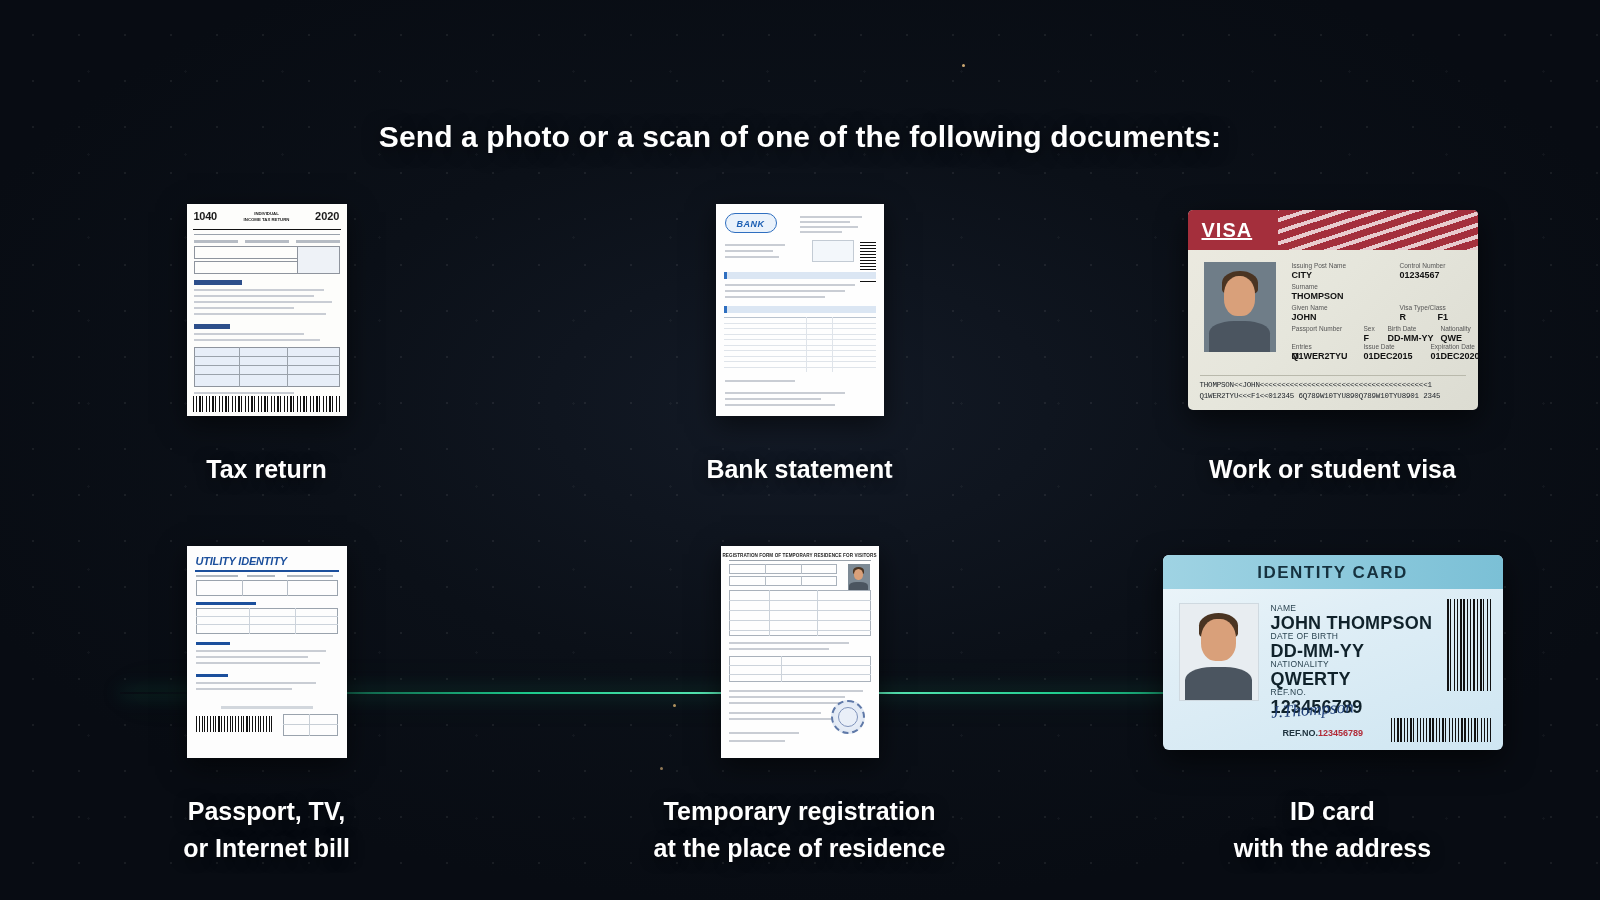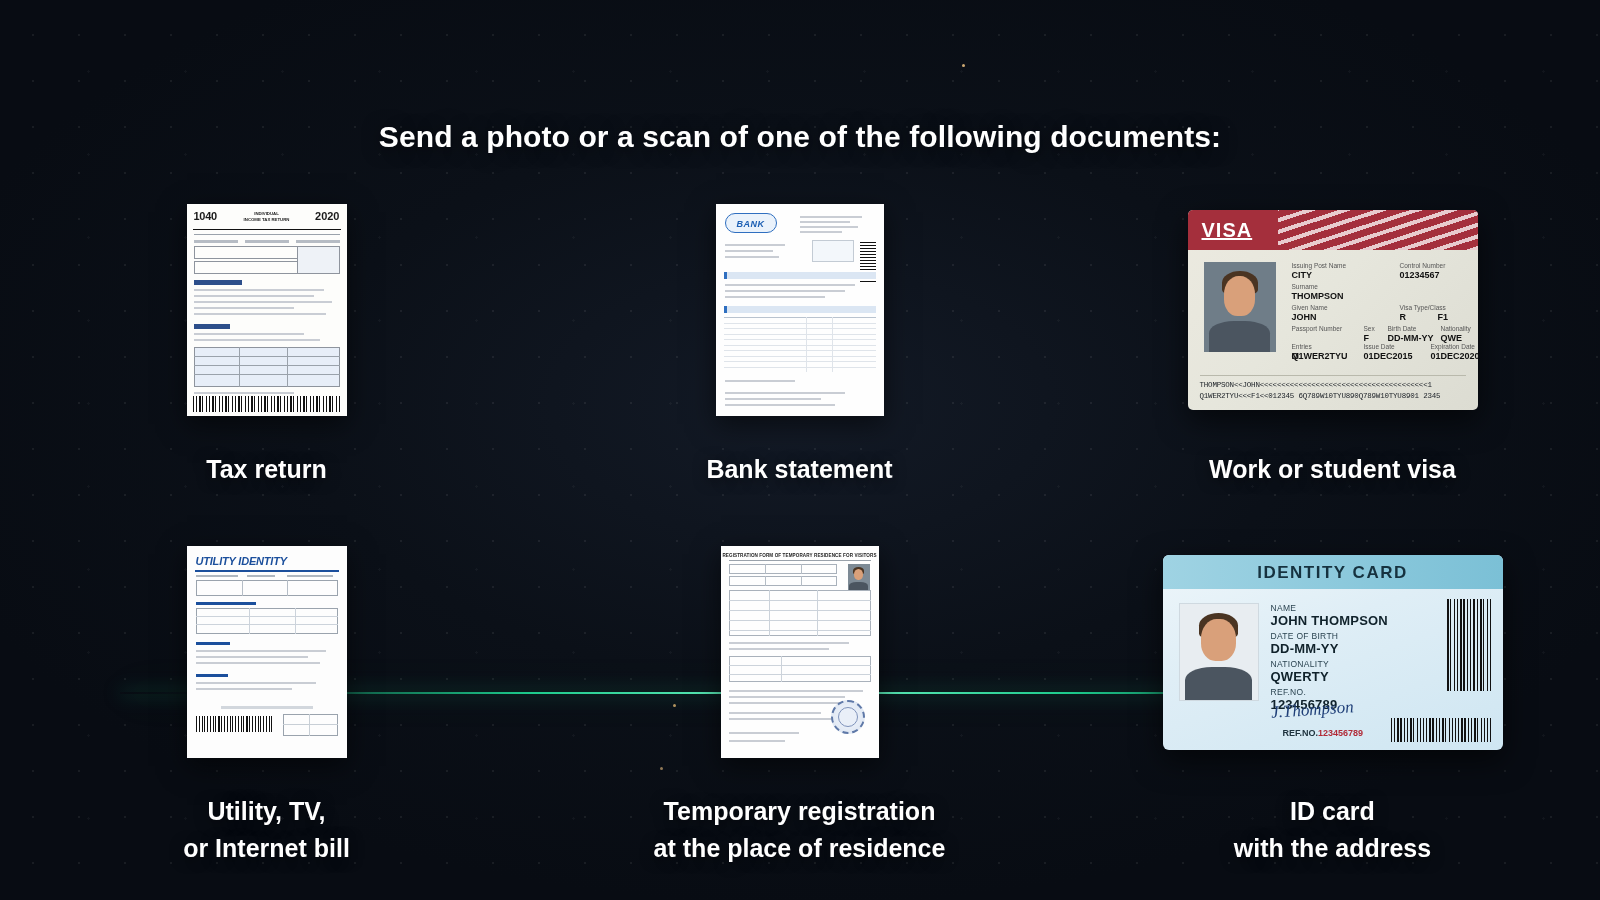--- a/index.html
+++ b/index.html
@@ -159,21 +159,21 @@
   
   .idc { width: 340px; height: 195px; border-radius: 6px; overflow:hidden; position:relative;
      background: linear-gradient(160deg,#eef6fa 0%, #dfeef6 40%, #cfe6f2 100%);
      box-shadow: 0 10px 30px rgba(0,0,0,0.6); }
   .idc .topbar { position:absolute; top:0; left:0; right:0; height:34px;
      background: linear-gradient(90deg,#9fd3e3 0%, #7bc0d6 100%); }
   .idc .idttl { position:absolute; top:8px; left:0; width:100%; text-align:center; color:#16323f;
      font-size:17px; font-weight:bold; letter-spacing:1.5px;}
   .idc .photo { position:absolute; top:48px; left:16px; width:80px; height:98px; background:#e8edf1; overflow:hidden; border:1px solid #cfd9e0;}
   .idc .fl { position:absolute; font-size:8.5px; color:#2a4350; letter-spacing:0.3px;}
-  .idc .fv { position:absolute; font-size:13px; color:#10222b; font-weight:bold; letter-spacing:0.2px;}
+  .idc .fv { position:absolute; font-size:18px; color:#10222b; font-weight:bold; letter-spacing:0.2px;}
   .idc .bc1 { position:absolute; top:44px; right:12px; width:44px; height:92px;
      background: repeating-linear-gradient(90deg,#111 0 1.6px,transparent 1.6px 3.2px,#111 3.2px 4.4px,transparent 4.4px 6.6px); }
   .idc .bc2 { position:absolute; bottom:8px; right:12px; width:100px; height:24px;
      background: repeating-linear-gradient(90deg,#111 0 1.5px,transparent 1.5px 3px,#111 3px 4.2px,transparent 4.2px 6.4px); }
   .idc .sign { position:absolute; left:108px; bottom:30px; font-family:"Liberation Serif", serif; font-style:italic;
      font-size:17px; color:#1f3f78; transform: rotate(-4deg);}
   .idc .refline { position:absolute; left:120px; bottom:12px; font-size:9px; color:#20343f; font-weight:bold;}
   .idc .refnum { color:#b02a37; }
 </style>
 </head>
@@ -358,21 +358,21 @@
             <div class="ln" style="left:9px;top:136px;width:120px;height:2px;"></div>
             <div class="ln" style="left:9px;top:142px;width:96px;height:2px;"></div>
             <div class="ln" style="left:34px;top:160px;width:92px;height:3px;background:#d2d7dd"></div>
             <div class="bc"></div>
             <div class="box" style="left:96px;bottom:22px;width:55px;height:22px;"></div>
             <div class="ln" style="left:96px;bottom:33px;width:55px;height:1px;background:#c8cfd6"></div>
             <div class="ln" style="left:122px;bottom:22px;width:1px;height:22px;background:#c8cfd6"></div>
           </div>
         </div>
         <div class="caption">
-          <div>Utility, TV,</div>
+          <div>Passport, TV,</div>
           <div>or Internet bill</div>
         </div>
       </div>
 
       <div class="cell">
         <div class="art-wrap">
           <div class="doc temp">
             <div class="hd">REGISTRATION FORM OF TEMPORARY RESIDENCE FOR VISITORS</div>
             <div class="ln" style="left:8px;top:14px;width:142px;height:1px;background:#9aa2ab"></div>
             <div class="photo">

